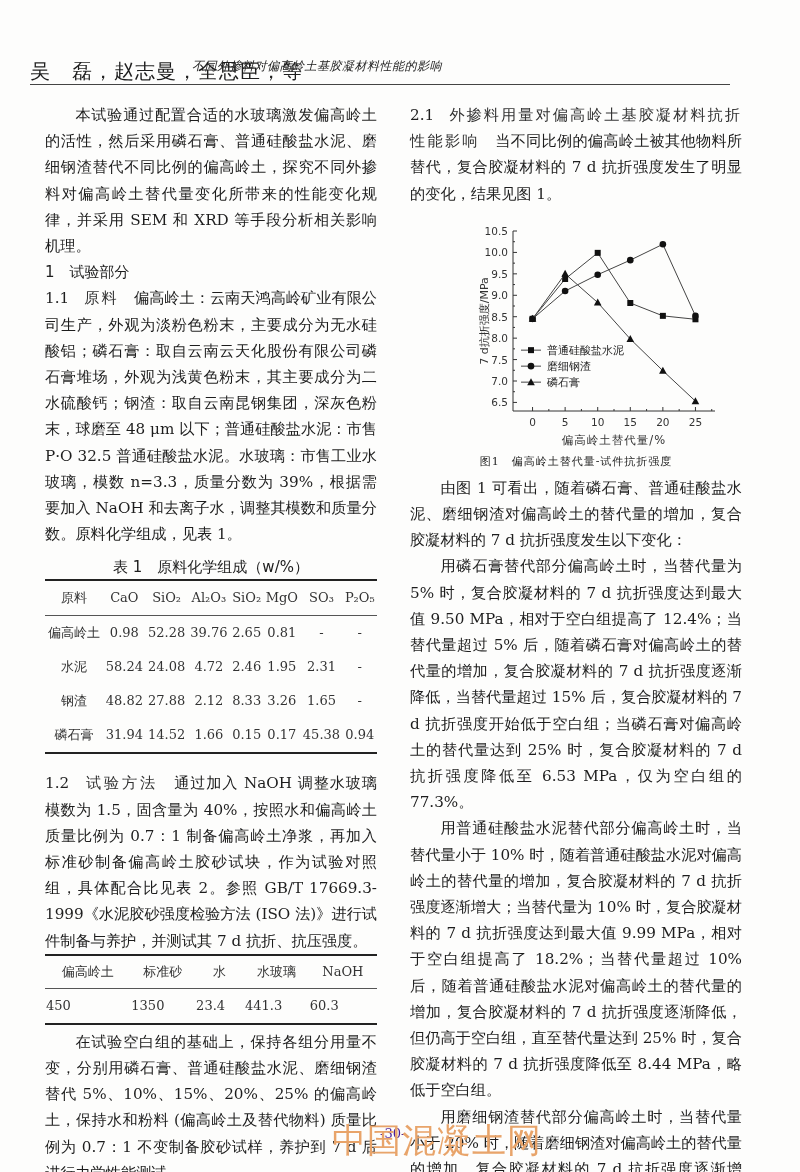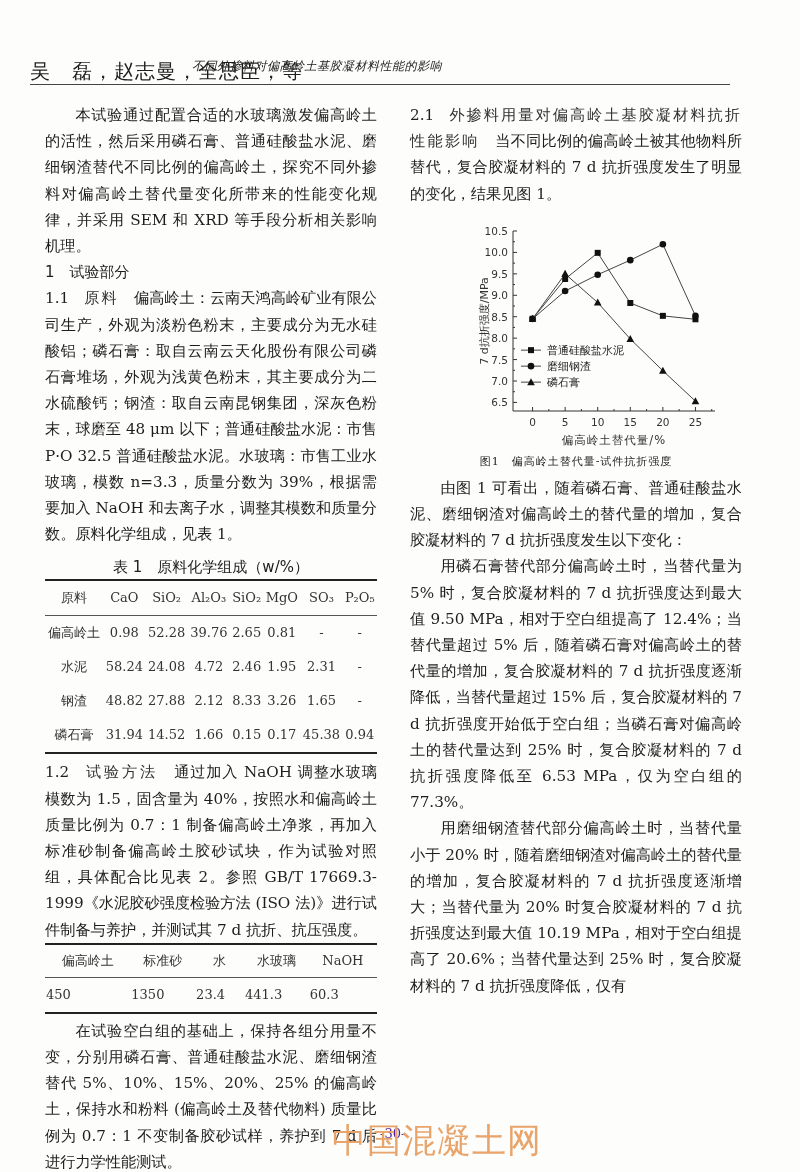--- a/index.html
+++ b/index.html
@@ -96,21 +96,21 @@
           <td>14.52</td>
           <td>1.66</td>
           <td>0.15</td>
           <td>0.17</td>
           <td>45.38</td>
           <td>0.94</td>
         </tr>
       </tbody>
   </table>
 
-  <p style="margin-top:5px"><span>1.2</span>　<span class="sub-label">试验方法</span>　<span>通过加入 NaOH 调整水玻璃模数为 1.5，固含量为 40%，按照水和偏高岭土质量比例为 0.7：1 制备偏高岭土净浆，再加入标准砂制备偏高岭土胶砂试块，作为试验对照组，具体配合比见表 2。参照 GB/T 17669.3-1999《水泥胶砂强度检验方法 (ISO 法)》进行试件制备与养护，并测试其 7 d 抗折、抗压强度。</span></p>
+  <p style="margin-top:16px"><span>1.2</span>　<span class="sub-label">试验方法</span>　<span>通过加入 NaOH 调整水玻璃模数为 1.5，固含量为 40%，按照水和偏高岭土质量比例为 0.7：1 制备偏高岭土净浆，再加入标准砂制备偏高岭土胶砂试块，作为试验对照组，具体配合比见表 2。参照 GB/T 17669.3-1999《水泥胶砂强度检验方法 (ISO 法)》进行试件制备与养护，并测试其 7 d 抗折、抗压强度。</span></p>
 
   <table class="t2">
     <thead>
         <tr id="t2-head">
           <th>偏高岭土</th>
           <th>标准砂</th>
           <th>水</th>
           <th>水玻璃</th>
           <th>NaOH</th>
         </tr>
@@ -212,17 +212,18 @@
         <text x="137" y="157.14285714285714" font-size="11" fill="#222">磨细钢渣</text>
         <line x1="111" y1="169.14285714285714" x2="131" y2="169.14285714285714" stroke="#444"></line>
         <polygon points="121,165.14285714285714 117.2,172.14285714285714 124.8,172.14285714285714" fill="#111"></polygon>
         <text x="137" y="173.14285714285714" font-size="11" fill="#222">磷石膏</text>
       </svg>
   </div>
   <div class="fig-caption">图1　偏高岭土替代量-试件抗折强度</div>
 
   <p class="indent">由图 1 可看出，随着磷石膏、普通硅酸盐水泥、磨细钢渣对偏高岭土的替代量的增加，复合胶凝材料的 7 d 抗折强度发生以下变化：</p>
   <p class="indent">用磷石膏替代部分偏高岭土时，当替代量为 5% 时，复合胶凝材料的 7 d 抗折强度达到最大值 9.50 MPa，相对于空白组提高了 12.4%；当替代量超过 5% 后，随着磷石膏对偏高岭土的替代量的增加，复合胶凝材料的 7 d 抗折强度逐渐降低，当替代量超过 15% 后，复合胶凝材料的 7 d 抗折强度开始低于空白组；当磷石膏对偏高岭土的替代量达到 25% 时，复合胶凝材料的 7 d 抗折强度降低至 6.53 MPa，仅为空白组的 77.3%。</p>
+  <p class="indent">用普通硅酸盐水泥替代部分偏高岭土时，当替代量小于 10% 时，随着普通硅酸盐水泥对偏高岭土的替代量的增加，复合胶凝材料的 7 d 抗折强度逐渐增大；当替代量为 10% 时，复合胶凝材料的 7 d 抗折强度达到最大值 9.99 MPa，相对于空白组提高了 18.2%；当替代量超过 10% 后，随着普通硅酸盐水泥对偏高岭土的替代量的增加，复合胶凝材料的 7 d 抗折强度逐渐降低，但仍高于空白组，直至替代量达到 25% 时，复合胶凝材料的 7 d 抗折强度降低至 8.44 MPa，略低于空白组。</p>
   <p class="indent">用磨细钢渣替代部分偏高岭土时，当替代量小于 20% 时，随着磨细钢渣对偏高岭土的替代量的增加，复合胶凝材料的 7 d 抗折强度逐渐增大；当替代量为 20% 时复合胶凝材料的 7 d 抗折强度达到最大值 10.19 MPa，相对于空白组提高了 20.6%；当替代量达到 25% 时，复合胶凝材料的 7 d 抗折强度降低，仅有</p>
 </div>
 
 <div class="page-num">-30-</div>
 <div class="watermark">中国混凝土网</div>
 
 </body></html>

